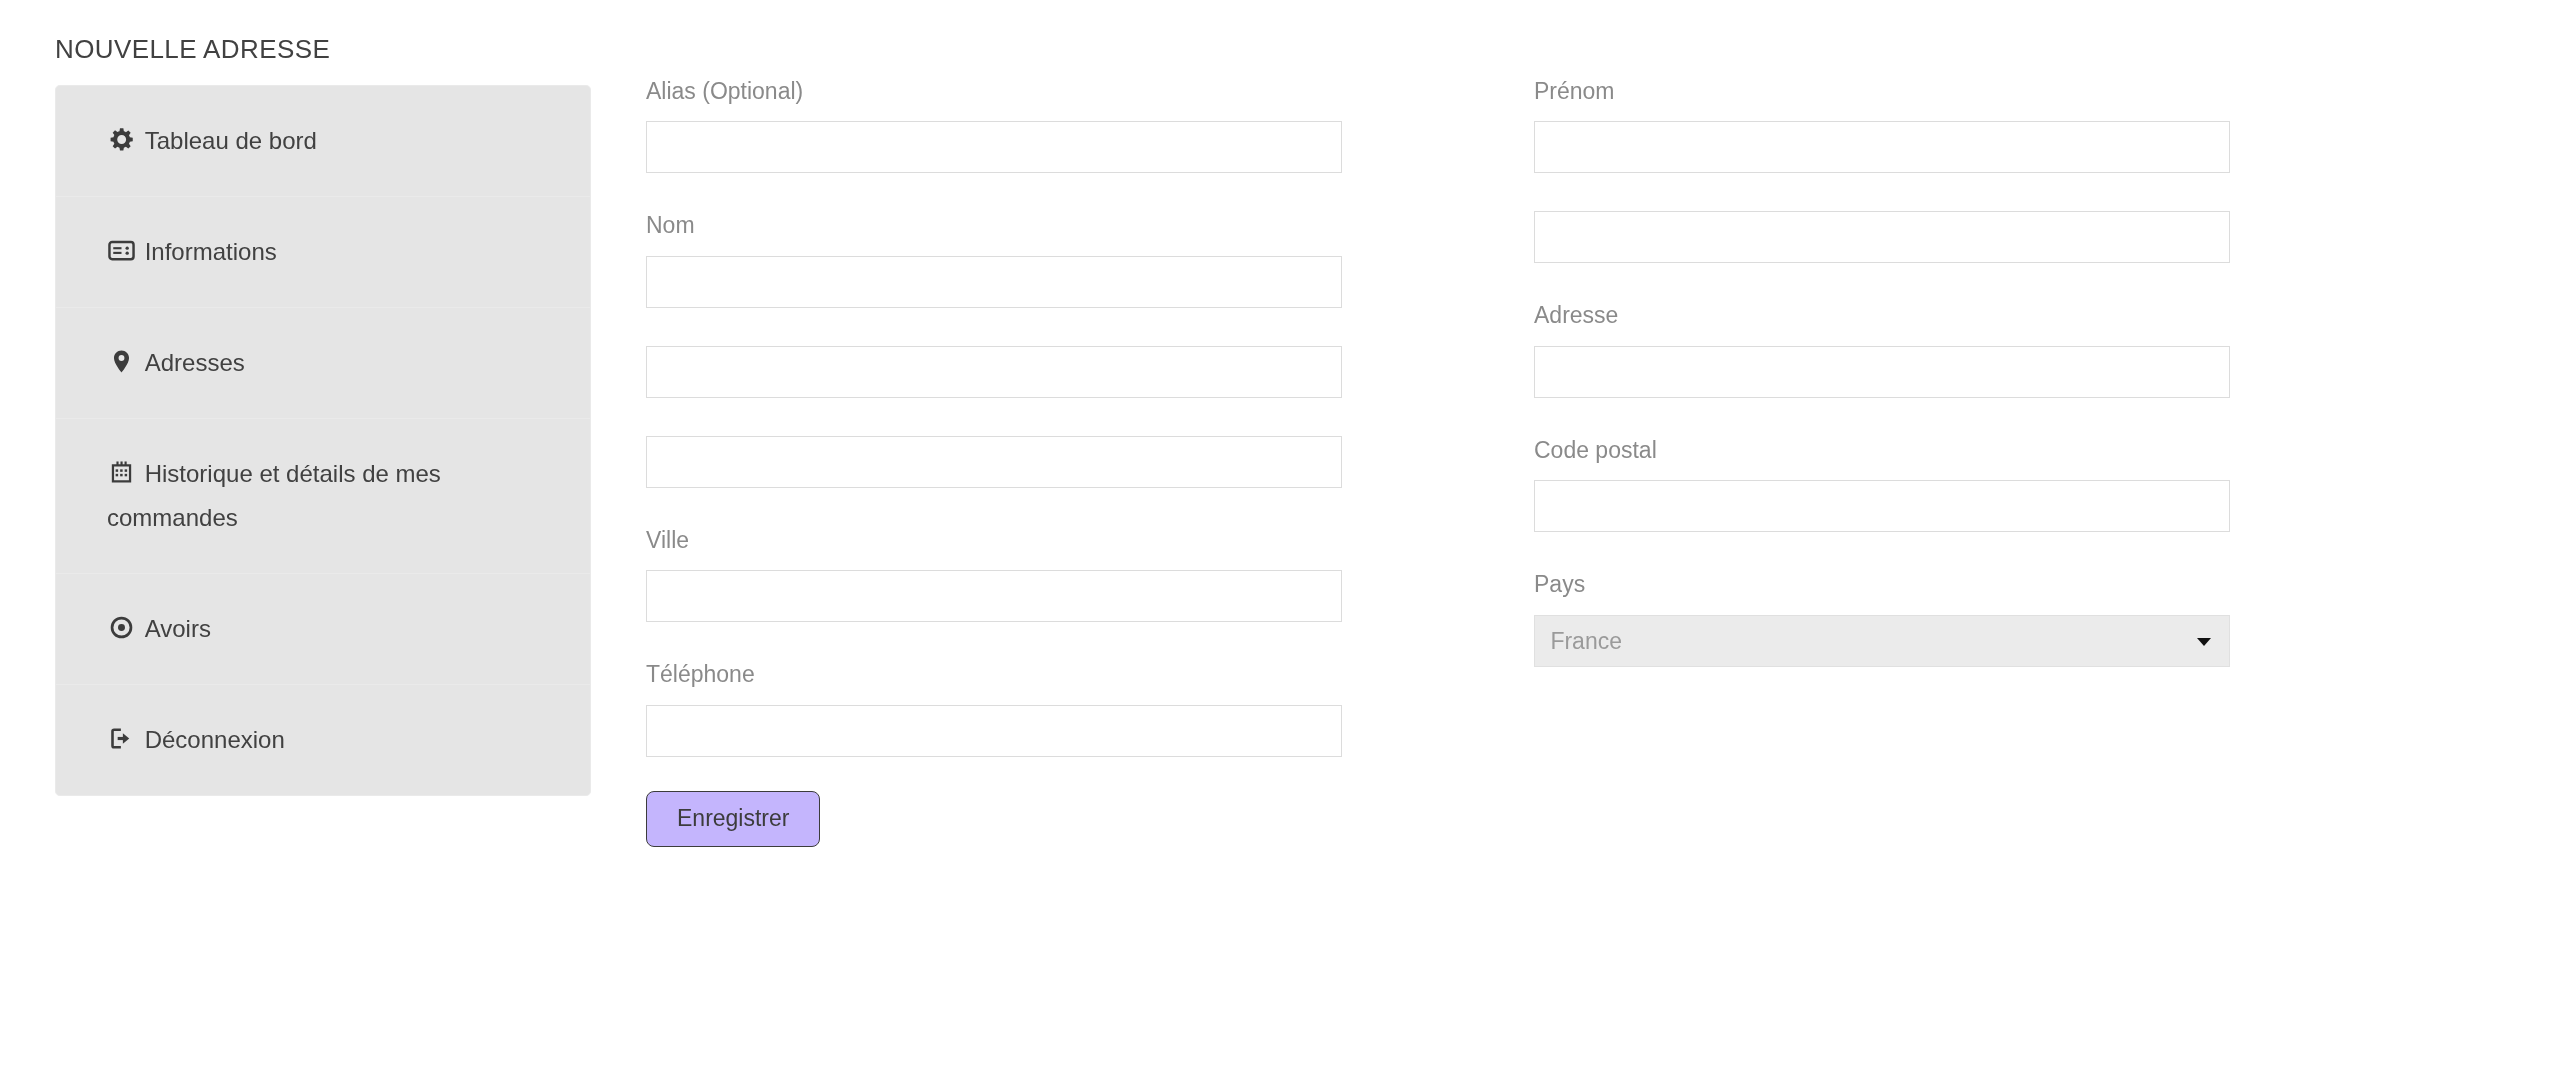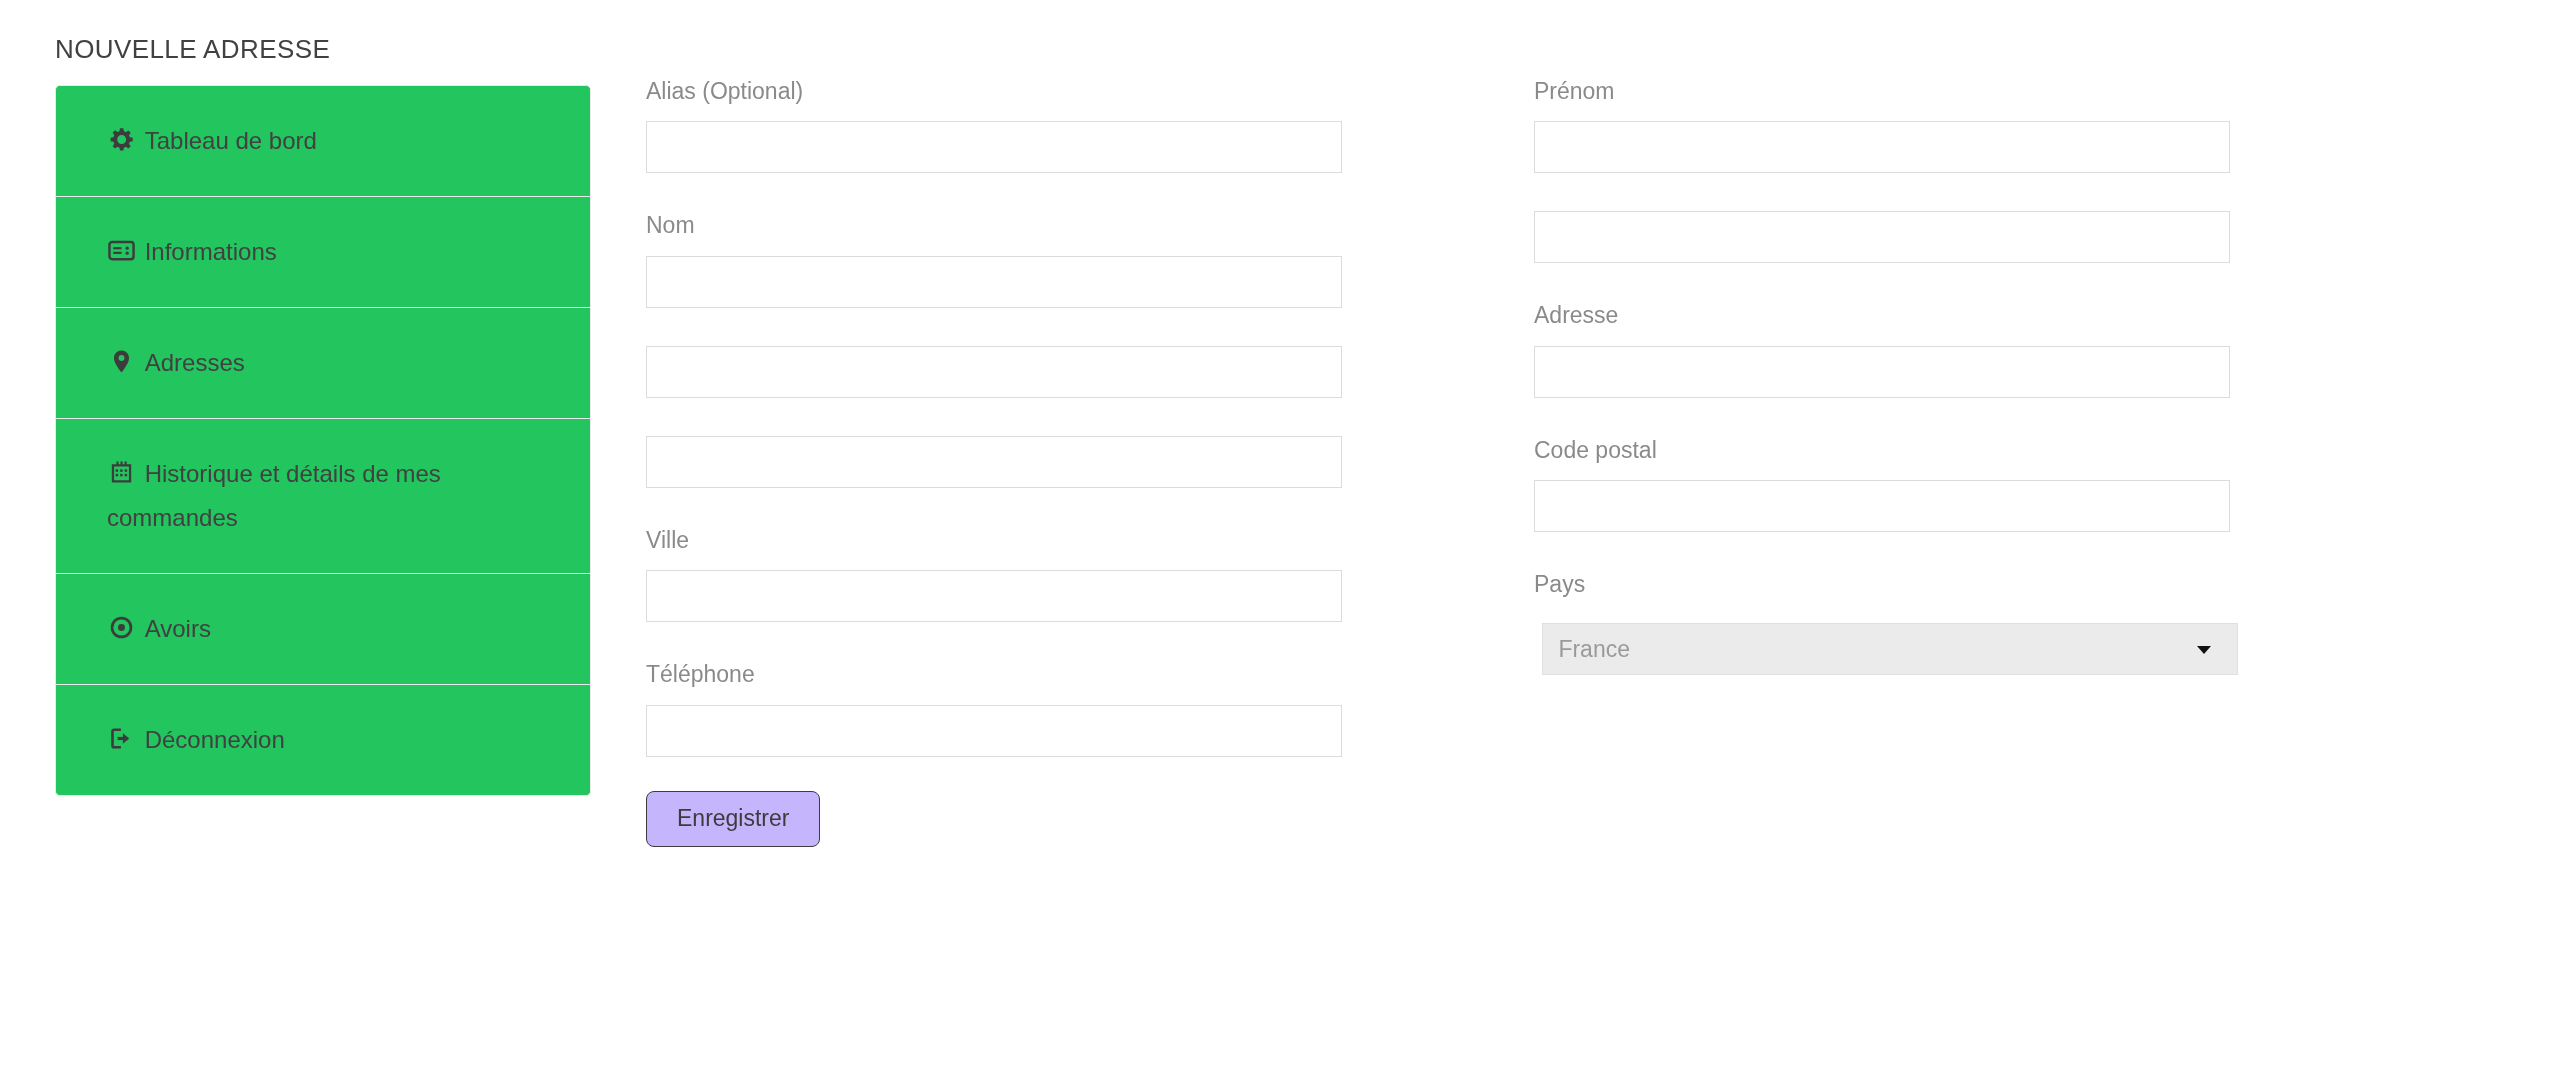--- a/index.html
+++ b/index.html
@@ -29,21 +29,21 @@
     font-weight: 400;
     white-space: nowrap;
   }
 
   
   .sidebar {
     position: absolute;
     left: 55px;
     top: 85px;
     width: 536px;
-    background: #22c55e;
+    background: #e5e5e5;
     border: 1px solid #eaeaea;
     border-radius: 4.8px;
     box-sizing: border-box;
   }
   .sidebar-item {
     display: block;
     position: relative;
     border-bottom: 1px solid #eaeaea;
     padding: 33px 33px 33px 51px;
     box-sizing: border-box;
@@ -131,21 +131,21 @@
     height: 52px;
     box-sizing: border-box;
     border: 1px solid #e0e0e0;
     background: #ebebeb;
     border-radius: 0;
     font-size: 23px;
     font-family: "Liberation Sans", sans-serif;
     color: #9a9a9a;
     padding: 0 42px 0 15.4px;
     outline: none;
-    margin: 8px;
+    margin: 0;
     -webkit-appearance: none;
     -moz-appearance: none;
     appearance: none;
     line-height: 50px;
   }
   .select-arrow {
     position: absolute;
     right: 19px;
     top: 50%;
     margin-top: -2.9px;

